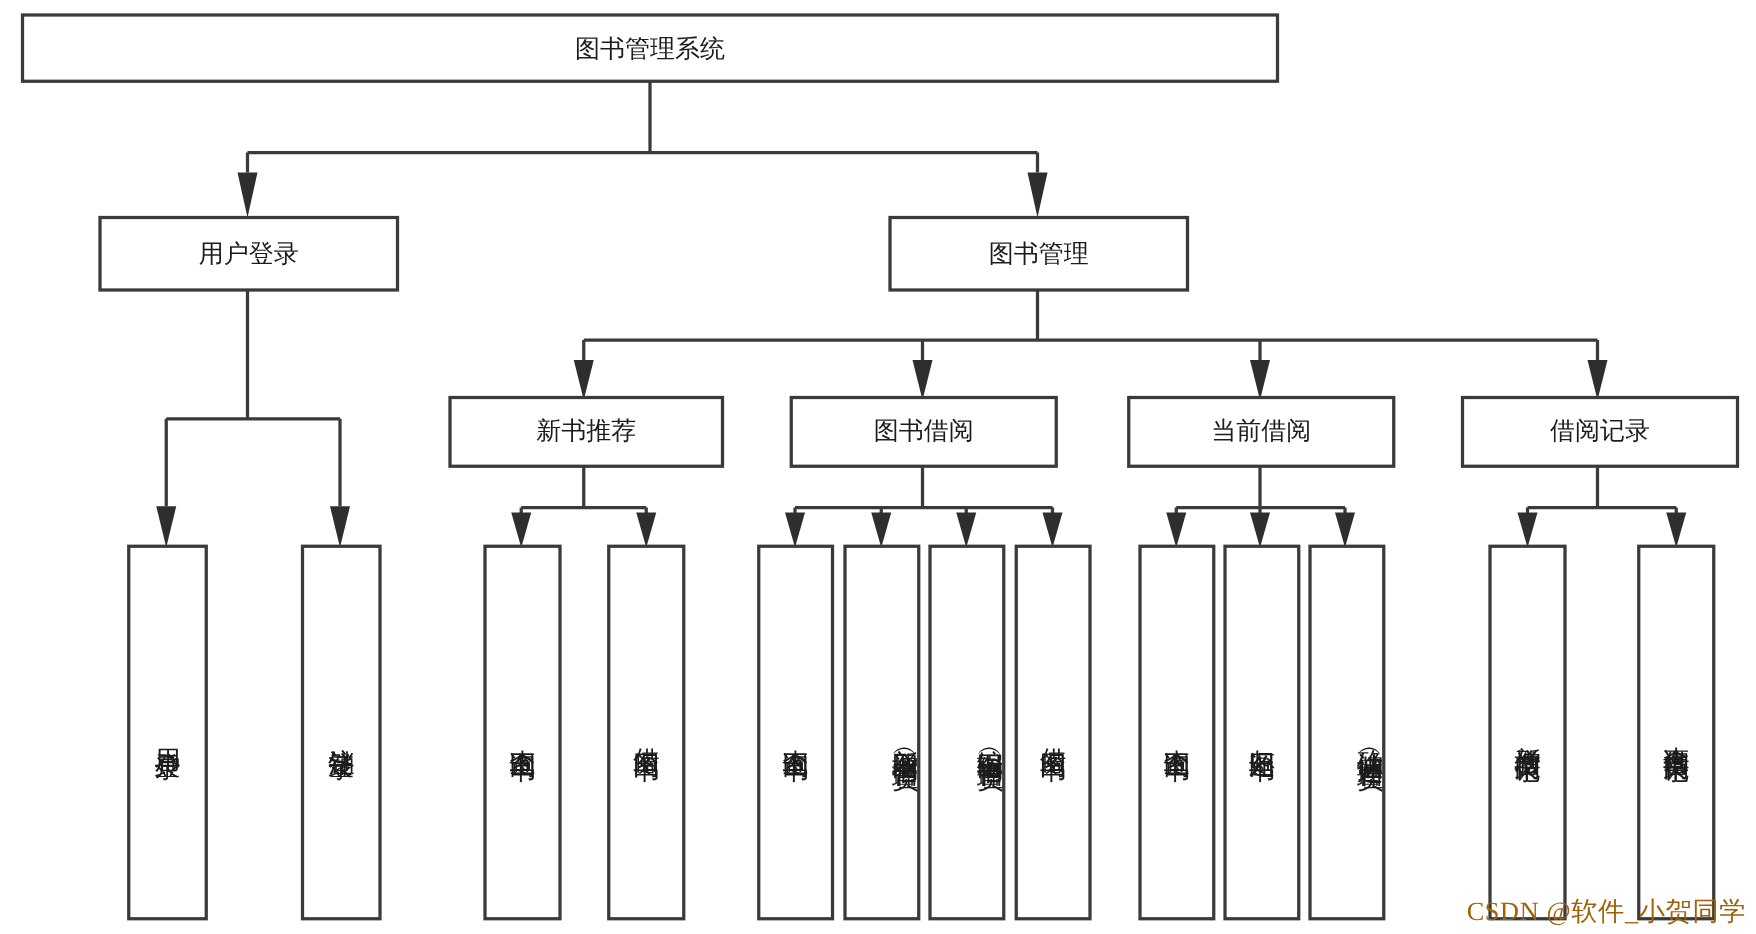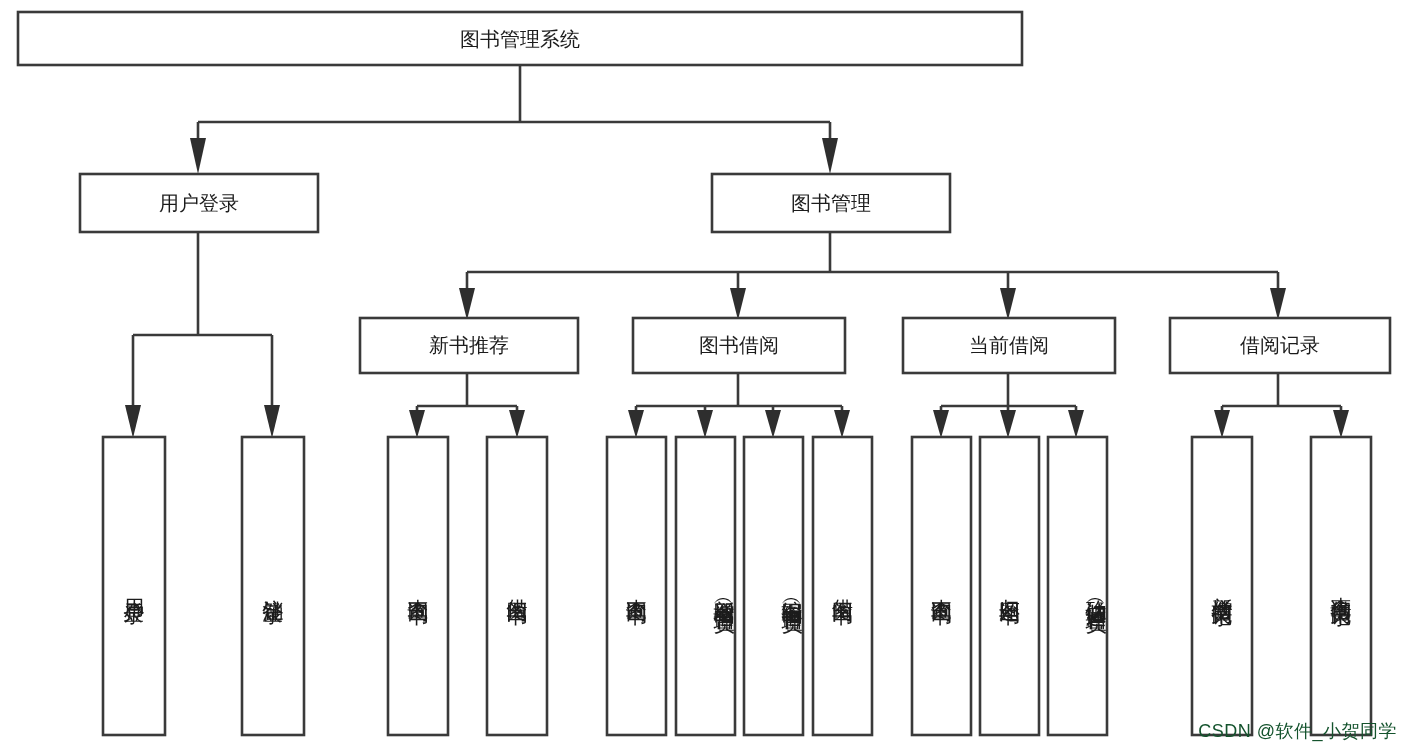--- a/index.html
+++ b/index.html
@@ -59,23 +59,23 @@
     letter-spacing: 2px;
     color: #1c1c1c;
     white-space: nowrap;
     text-align: center;
     pointer-events: none;
   }
   .watermark {
     position: absolute;
     right: 8px;
     bottom: 4px;
-    font-family: Liberation Sans, sans-serif;
-    font-size: 18px;
-    color: #14532d;
+    font-family: Liberation Serif, serif;
+    font-size: 21px;
+    color: #a16207;
     letter-spacing: 0.5px;
     white-space: nowrap;
   }
 </style>
 </head>
 <body>
 
 <div id="diagram-root">
 
   <svg class="diagram" viewBox="0 0 1405 747">

